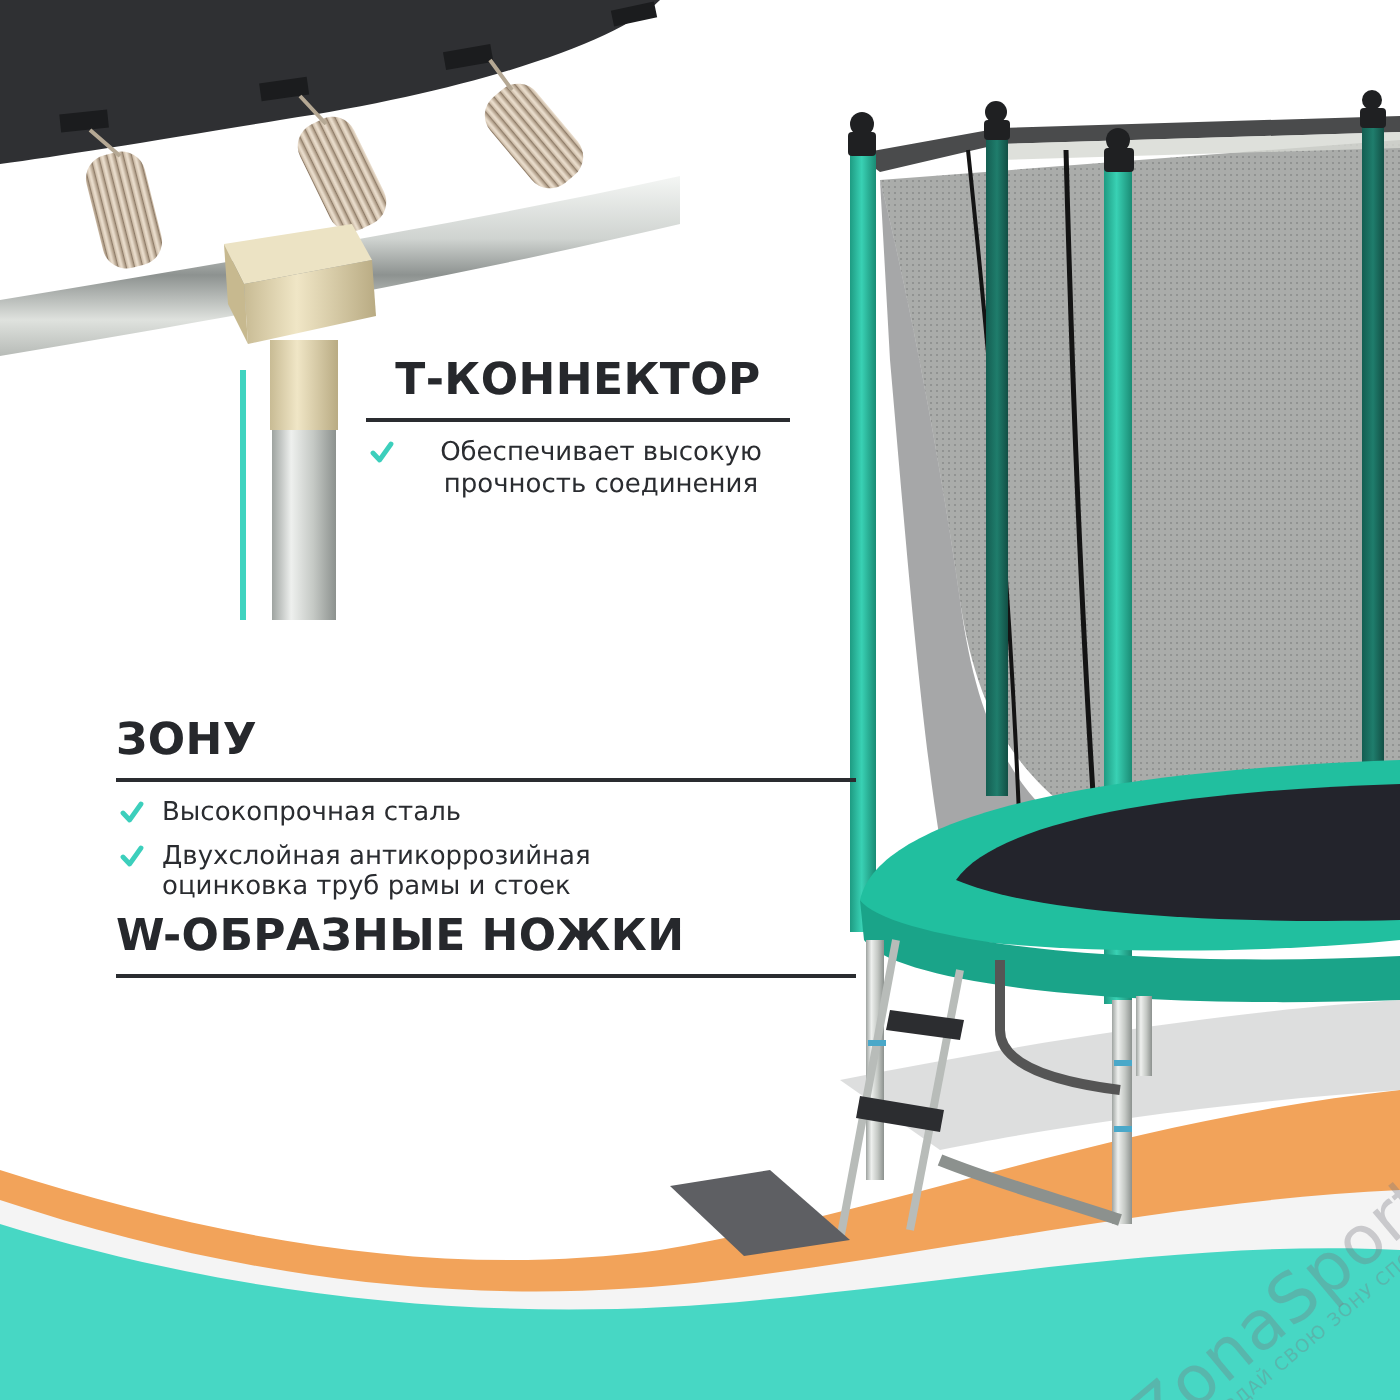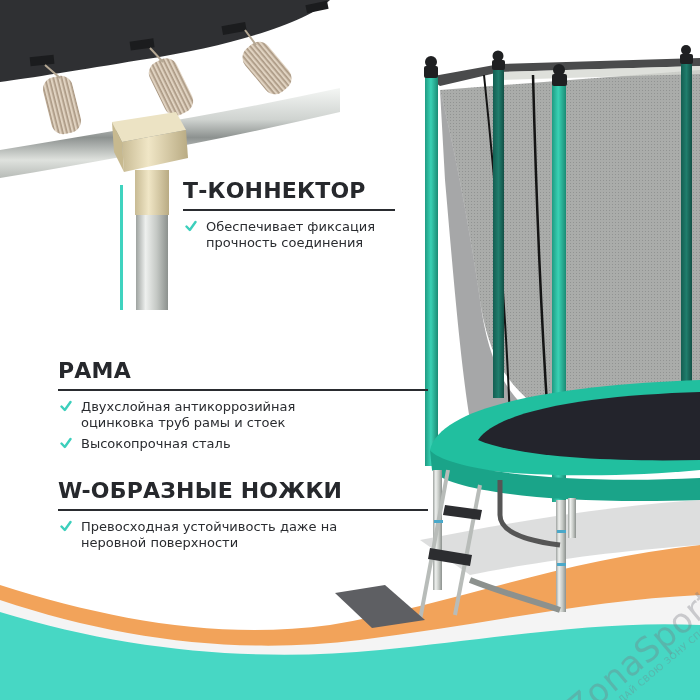--- a/index.html
+++ b/index.html
@@ -140,62 +140,56 @@
       <polygon points="445,505 482,510 480,520 443,515" fill="#2c2d30"></polygon>
       <polygon points="430,548 472,555 470,566 428,559" fill="#2c2d30"></polygon>
       <rect x="434" y="520" width="9" height="3" fill="#4aa8c9"></rect>
       <rect x="557" y="530" width="9" height="3" fill="#4aa8c9"></rect>
       <rect x="557" y="563" width="9" height="3" fill="#4aa8c9"></rect>
     </g>
 
     <polygon points="335,593 385,585 425,620 372,628" fill="#5e5f63"></polygon>
   </svg>
 
-  <div class="section" style="left:183px; top:178px; width:212px;">
+  <div class="section" style="left:183px; top:178px; width:212px;text-align:center;">
     <h2>Т-КОННЕКТОР</h2>
     <div class="rule"></div>
     <ul>
       <li>
         <svg class="check" viewBox="0 0 12 12">
             <path d="M1.5 6.5 L4.8 10 L10.5 2" stroke="#3ccfbc" stroke-width="2.4" fill="none" stroke-linecap="round" stroke-linejoin="round"></path>
           </svg>
-        <span>Обеспечивает фиксация прочность соединения</span>
+        <span>Обеспечивает высокую прочность соединения</span>
       </li>
     </ul>
   </div>
 
   <div class="section" style="left:58px; top:358px; width:370px;">
-    <h2>РАМА</h2>
+    <h2>ЗОНУ</h2>
     <div class="rule"></div>
     <ul style="width:260px;">
       <li>
         <svg class="check" viewBox="0 0 12 12">
             <path d="M1.5 6.5 L4.8 10 L10.5 2" stroke="#3ccfbc" stroke-width="2.4" fill="none" stroke-linecap="round" stroke-linejoin="round"></path>
           </svg>
-        <span>Двухслойная антикоррозийная оцинковка труб рамы и стоек</span>
+        <span>Высокопрочная сталь</span>
       </li>
       <li>
         <svg class="check" viewBox="0 0 12 12">
             <path d="M1.5 6.5 L4.8 10 L10.5 2" stroke="#3ccfbc" stroke-width="2.4" fill="none" stroke-linecap="round" stroke-linejoin="round"></path>
           </svg>
-        <span>Высокопрочная сталь</span>
+        <span>Двухслойная антикоррозийная оцинковка труб рамы и стоек</span>
       </li>
     </ul>
   </div>
 
-  <div class="section" style="left:58px; top:478px; width:370px;">
+  <div class="section" style="left:58px; top:456px; width:370px;">
     <h2>W-ОБРАЗНЫЕ НОЖКИ</h2>
     <div class="rule"></div>
     <ul style="width:290px;">
-      <li>
-        <svg class="check" viewBox="0 0 12 12">
-            <path d="M1.5 6.5 L4.8 10 L10.5 2" stroke="#3ccfbc" stroke-width="2.4" fill="none" stroke-linecap="round" stroke-linejoin="round"></path>
-          </svg>
-        <span>Превосходная устойчивость даже на неровной поверхности</span>
-      </li>
     </ul>
   </div>
 
   <div class="watermark" style="left:560px; top:700px;">
     <span class="brand">ZonaSporta.com</span>
     <span class="tag">СОЗДАЙ СВОЮ ЗОНУ СПОРТА</span>
   </div>
 
 </div>
 

